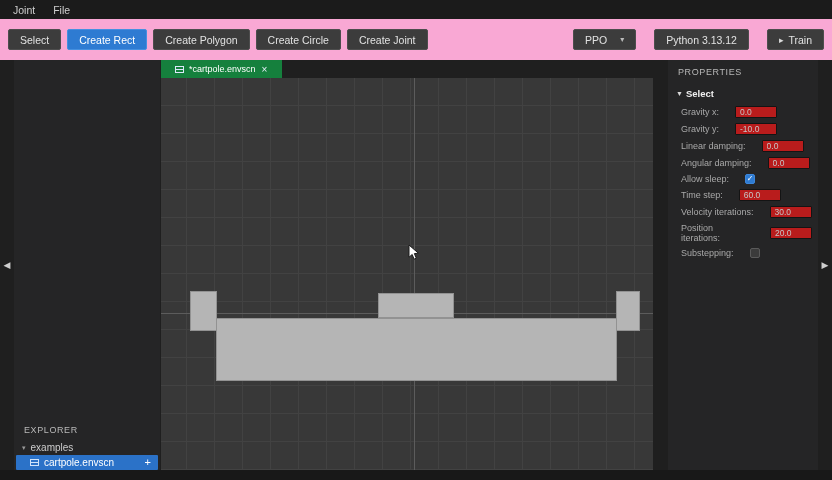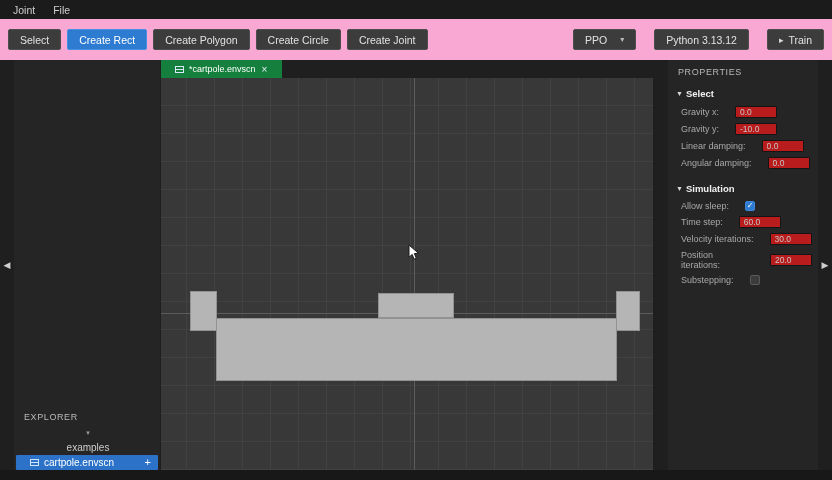--- a/index.html
+++ b/index.html
@@ -46,21 +46,21 @@
   .edge-arrow { cursor: pointer; }
 
   
   .explorer { width: 146px; background: #252526; display: flex; flex-direction: column; justify-content: flex-end; }
   .panel-header {
     font-size: 9px; letter-spacing: .6px; color: #b8b8b8;
     padding: 7px 10px 6px 10px;
   }
   .tree-folder {
     display: flex; align-items: center; gap: 5px;
-    font-size: 10px; color: #cccccc; padding: 1px 6px 2px 8px; flex-direction: column;
+    font-size: 10px; color: #cccccc; padding: 1px 6px 2px 8px;
   }
   .tree-folder .caret { font-size: 7px; color: #9a9a9a; }
   .tree-file {
     display: flex; align-items: center; gap: 5px;
     font-size: 10px; color: #fff; background: #2b72c8;
     padding: 2px 5px 2px 14px; margin: 0 2px; border-radius: 1px;
   }
   .tree-file .plus { margin-left: auto; font-size: 11px; color: #fff; line-height: 1; padding: 0 2px; }
   .mini-icon { flex: 0 0 auto; display: inline-flex; }
 
@@ -216,24 +216,20 @@
     </div>
     <div class="prop-row">
       <span>Linear damping:</span>
       <input class="prop-input" readonly="" value="0.0" style="">
     </div>
     <div class="prop-row">
       <span>Angular damping:</span>
       <input class="prop-input" readonly="" value="0.0" style="">
     </div>
 
-    <div class="section-header section-2">
-      <span class="tri">▼</span>
-      <span>Simulation</span>
-    </div>
     <div class="prop-row">
       <span>Allow sleep:</span>
       <span class="checkbox on">
         <span class="check">✓</span>
       </span>
     </div>
     <div class="prop-row">
       <span>Time step:</span>
       <input class="prop-input" readonly="" value="60.0" style="">
     </div>

